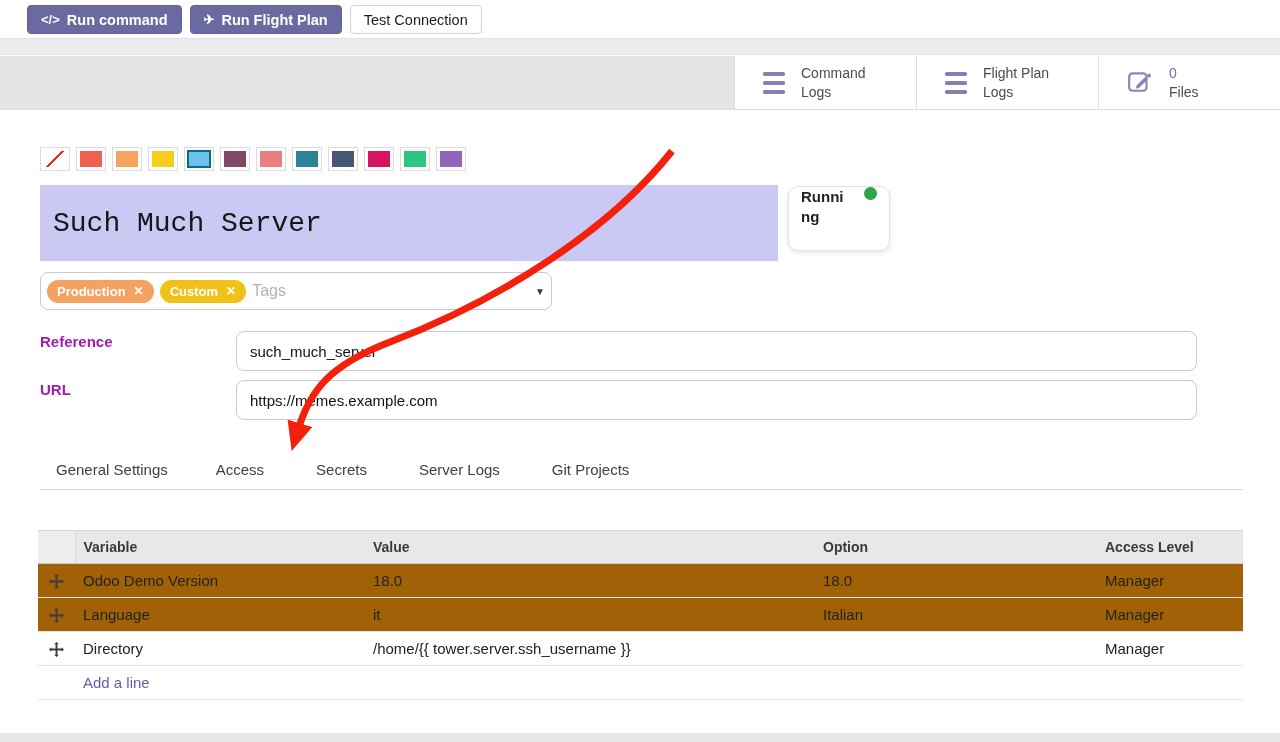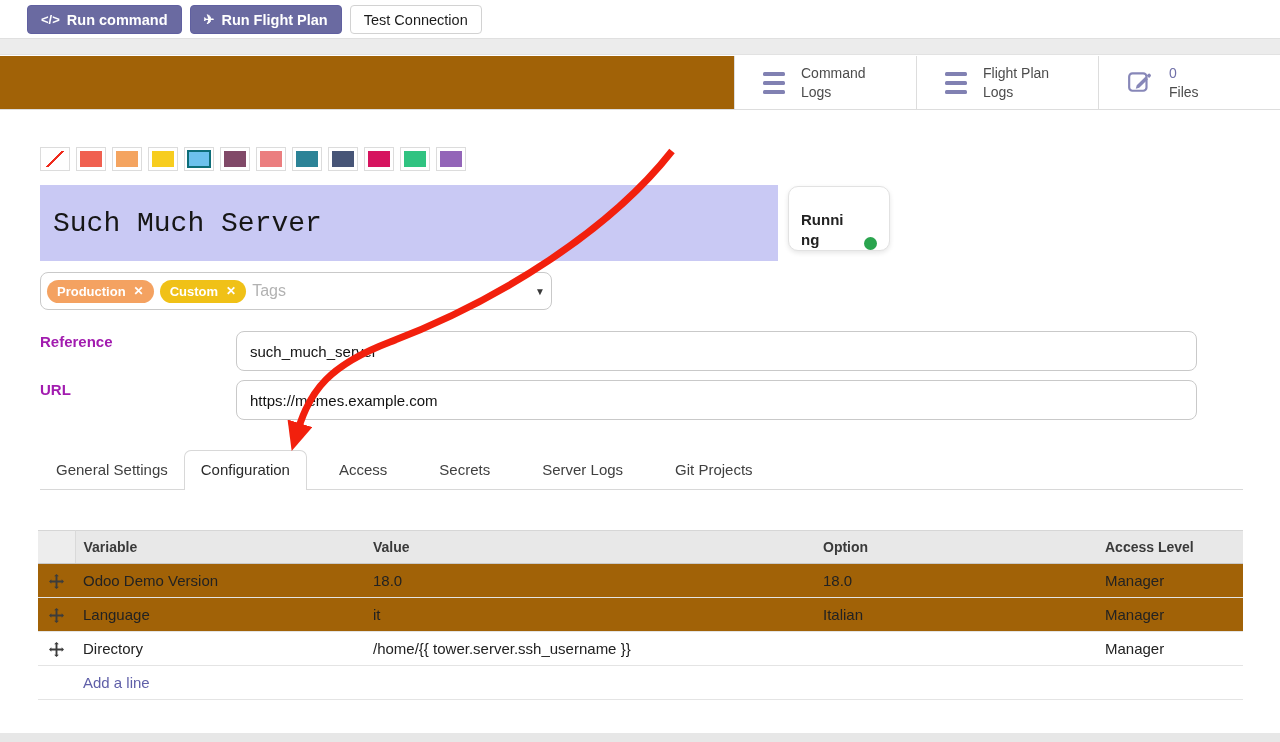--- a/index.html
+++ b/index.html
@@ -18,21 +18,21 @@
   }
   .btn-primary { background:#6a6aa1; border-color:#6060a0; color:#fff; }
   .btn-secondary { background:#fff; border-color:#d2d2d2; color:#1c1c1c; font-weight:normal; }
   .btn .mini-icon { font-size:13px; font-weight:bold; }
 
   .top-strip { position:absolute; top:38px; left:0; width:1280px; height:17px;
     background:#ececec; border-top:1px solid #e0e0e0; border-bottom:1px solid #e2e2e2; }
 
   
   .header-band { position:absolute; top:56px; left:0; width:1280px; height:54px;
-    background:#a16207; border-bottom:1px solid #dddddd; }
+    background:#e5e5e5; border-bottom:1px solid #dddddd; }
   .stat-buttons { position:absolute; right:0; top:0; height:100%; display:flex; }
   .stat-btn { width:182px; height:100%; border-left:1px solid #ddd; display:flex;
     align-items:center; gap:16px; padding-left:28px; cursor:pointer; background:#fff; }
   .stat-label { font-size:14px; color:#4c4c4c; line-height:1.3; }
   .stat-label .num { color:#7070a8; }
   .hamburger { display:flex; flex-direction:column; justify-content:center; }
   .hamburger span { display:block; width:22px; height:4px; border-radius:1.5px;
     background:#8181b2; margin:2.5px 0; }
 
   
@@ -44,21 +44,21 @@
   .swatch-none .swatch-inner {
     background:linear-gradient(135deg,#fff 45%,#ef2b1d 45%,#ef2b1d 54%,#fff 54%) !important;
   }
 
   
   .title-block { position:absolute; top:185px; left:40px; width:738px; height:76px;
     background:#c9c9f4; display:flex; align-items:center; padding-left:13px;
     font-size:28px; color:#161616; cursor:text;font-family:Liberation Mono, monospace; }
   .status-box { position:absolute; top:186px; left:788px; width:102px; height:65px;
     background:#fff; border:1px solid #e2e2e2; border-radius:10px;
-    box-shadow:0 2px 5px rgba(0,0,0,.10); display:flex; align-items:flex-end;
+    box-shadow:0 2px 5px rgba(0,0,0,.10); display:flex; align-items:flex-start;
     justify-content:space-between; padding:0 12px; cursor:pointer; }
   .status-text { font-size:15px; font-weight:bold; color:#222; width:46px;
     line-height:1.35; word-break:break-all; }
   .status-dot { width:13px; height:13px; border-radius:50%; }
 
   
   .tags-box { position:absolute; top:272px; left:40px; width:512px; height:38px;
     border:1px solid #c9c9c9; border-radius:8px; background:#fff; display:flex;
     align-items:center; gap:6px; padding:0 6px; cursor:text; }
   .tag-pill { height:23px; border-radius:12px; color:#fff; font-size:13px; font-weight:bold;
@@ -220,21 +220,20 @@
   <span class="tags-caret">▼</span>
 </div>
 
 <div class="field-label" style="top:333px;">Reference</div>
 <input class="text-input" style="top: 331px;" type="text" value="such_much_server">
 <div class="field-label" style="top:381px;">URL</div>
 <input class="text-input" style="top: 380px;" type="text" value="https://memes.example.com">
 
 <div class="tabs">
   <div class="tab">General Settings</div>
-  <div class="tab active">Configuration</div>
   <div class="tab" style="margin-left:16px;">Access</div>
   <div class="tab" style="margin-left:20px;">Secrets</div>
   <div class="tab" style="margin-left:20px;">Server Logs</div>
   <div class="tab" style="margin-left:20px;">Git Projects</div>
 </div>
 
 <table class="config-table">
   <colgroup>
       <col style="width:37px">
       <col style="width:290px">

